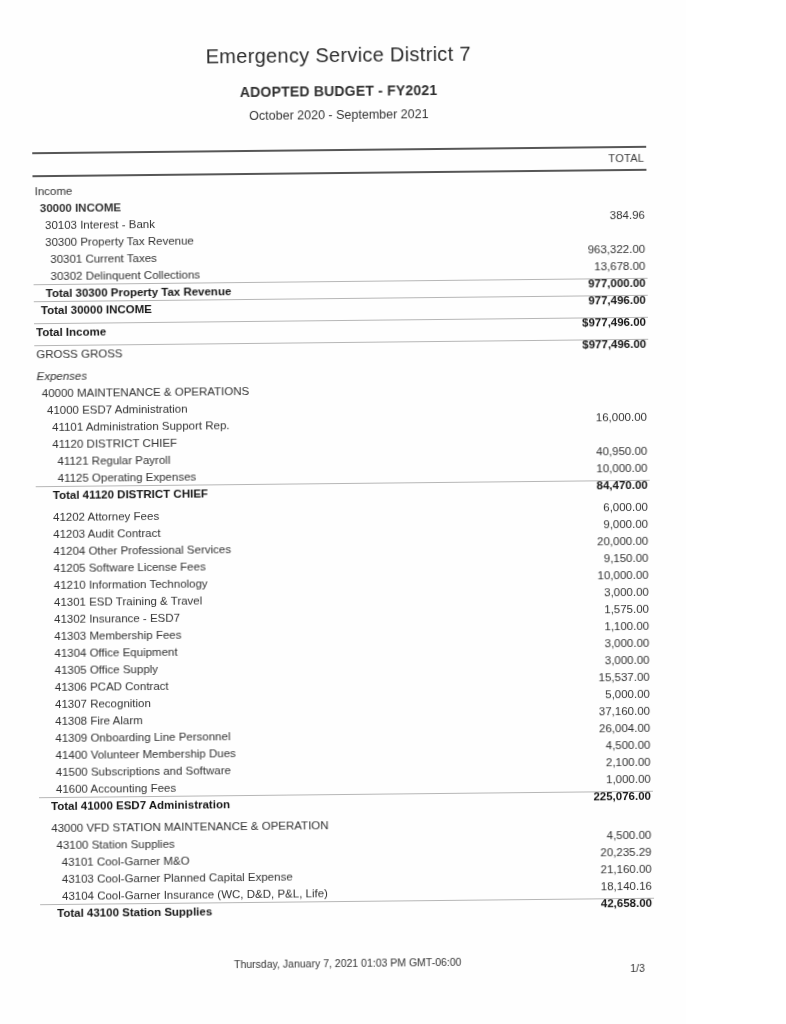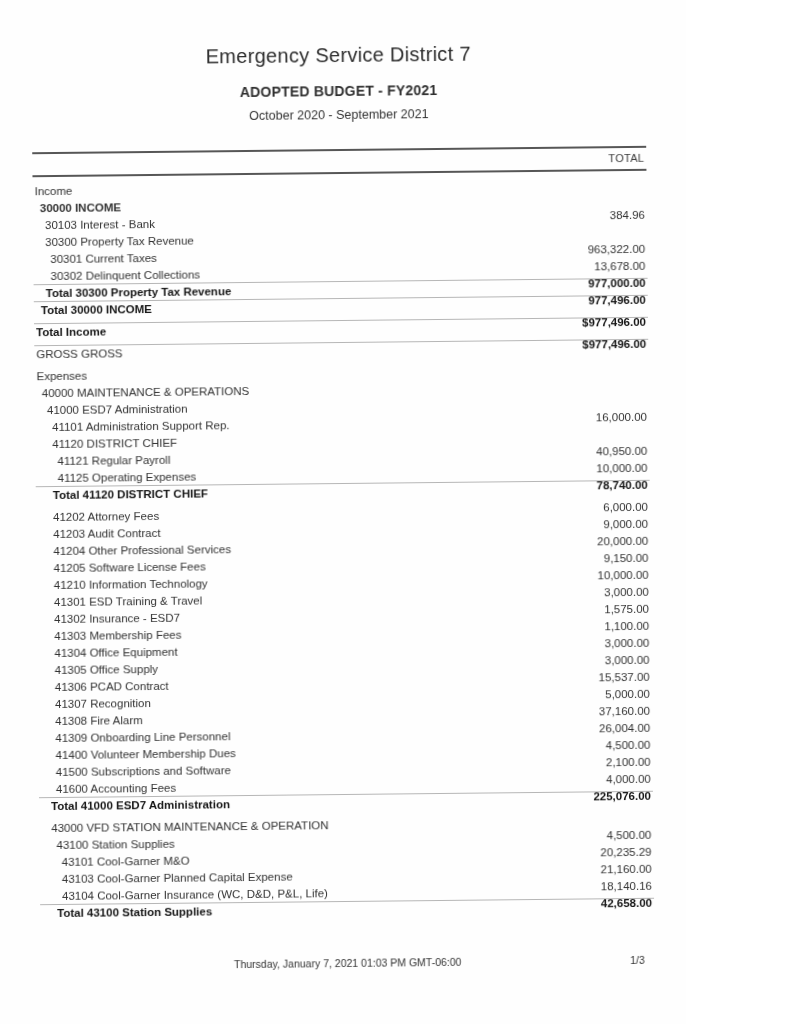--- a/index.html
+++ b/index.html
@@ -48,21 +48,21 @@
   .row .label { padding-left: 2px; }
   .row .amount { padding-right: 2px; position: relative; top: -4px; }
   .row.rule { border-top: 1px solid #b6b6b6; }
   .row.gap { margin-top: 5px; }
   .bold { font-weight: 700; color: #161616; }
 
   .doc-footer {
     position: absolute; left: 36px; right: 36px; top: 957px;
     font-size: 10.5px; color: #333; text-align: center;
   }
-  .page-num { position: absolute; right: 10px; top: 0; margin-left: 39px; }
+  .page-num { position: absolute; right: 10px; top: 8px; margin-left: 39px; }
 </style>
 </head>
 <body>
 
 <div class="page">
   <div class="scan">
 
     <div class="doc-header">
       <h1 class="title">Emergency Service District 7</h1>
       <div class="subtitle">ADOPTED BUDGET - FY2021</div>
@@ -108,21 +108,21 @@
           </div>
           <div class="row rule gap">
             <span class="label bold" style="padding-left: 2px; text-align: center;">Total Income</span>
             <span class="amount bold">$977,496.00</span>
           </div>
           <div class="row rule gap">
             <span class="label" style="padding-left: 2px;">GROSS GROSS</span>
             <span class="amount bold">$977,496.00</span>
           </div>
           <div class="row gap">
-            <span class="label" style="padding-left: 2px;">Expenses</span>
+            <span class="label" style="padding-left: 2px; font-style: italic;">Expenses</span>
             <span class="amount"></span>
           </div>
           <div class="row">
             <span class="label" style="padding-left: 7px;">40000 MAINTENANCE &amp; OPERATIONS</span>
             <span class="amount"></span>
           </div>
           <div class="row">
             <span class="label" style="padding-left: 12px;">41000 ESD7 Administration</span>
             <span class="amount"></span>
           </div>
@@ -137,21 +137,21 @@
           <div class="row">
             <span class="label" style="padding-left: 22px;">41121 Regular Payroll</span>
             <span class="amount">40,950.00</span>
           </div>
           <div class="row">
             <span class="label" style="padding-left: 22px;">41125 Operating Expenses</span>
             <span class="amount">10,000.00</span>
           </div>
           <div class="row rule">
             <span class="label bold" style="padding-left: 17px;">Total 41120 DISTRICT CHIEF</span>
-            <span class="amount bold">78,740.00</span>
+            <span class="amount bold">84,470.00</span>
           </div>
           <div class="row gap">
             <span class="label" style="padding-left: 17px;">41202 Attorney Fees</span>
             <span class="amount">6,000.00</span>
           </div>
           <div class="row">
             <span class="label" style="padding-left: 17px;">41203 Audit Contract</span>
             <span class="amount">9,000.00</span>
           </div>
           <div class="row">
@@ -205,21 +205,21 @@
           <div class="row">
             <span class="label" style="padding-left: 17px;">41400 Volunteer Membership Dues</span>
             <span class="amount">4,500.00</span>
           </div>
           <div class="row">
             <span class="label" style="padding-left: 17px;">41500 Subscriptions and Software</span>
             <span class="amount">2,100.00</span>
           </div>
           <div class="row">
             <span class="label" style="padding-left: 17px;">41600 Accounting Fees</span>
-            <span class="amount">4,000.00</span>
+            <span class="amount">1,000.00</span>
           </div>
           <div class="row rule">
             <span class="label bold" style="padding-left: 12px;">Total 41000 ESD7 Administration</span>
             <span class="amount bold">225,076.00</span>
           </div>
           <div class="row gap">
             <span class="label" style="padding-left: 12px;">43000 VFD STATION MAINTENANCE &amp; OPERATION</span>
             <span class="amount"></span>
           </div>
           <div class="row">

